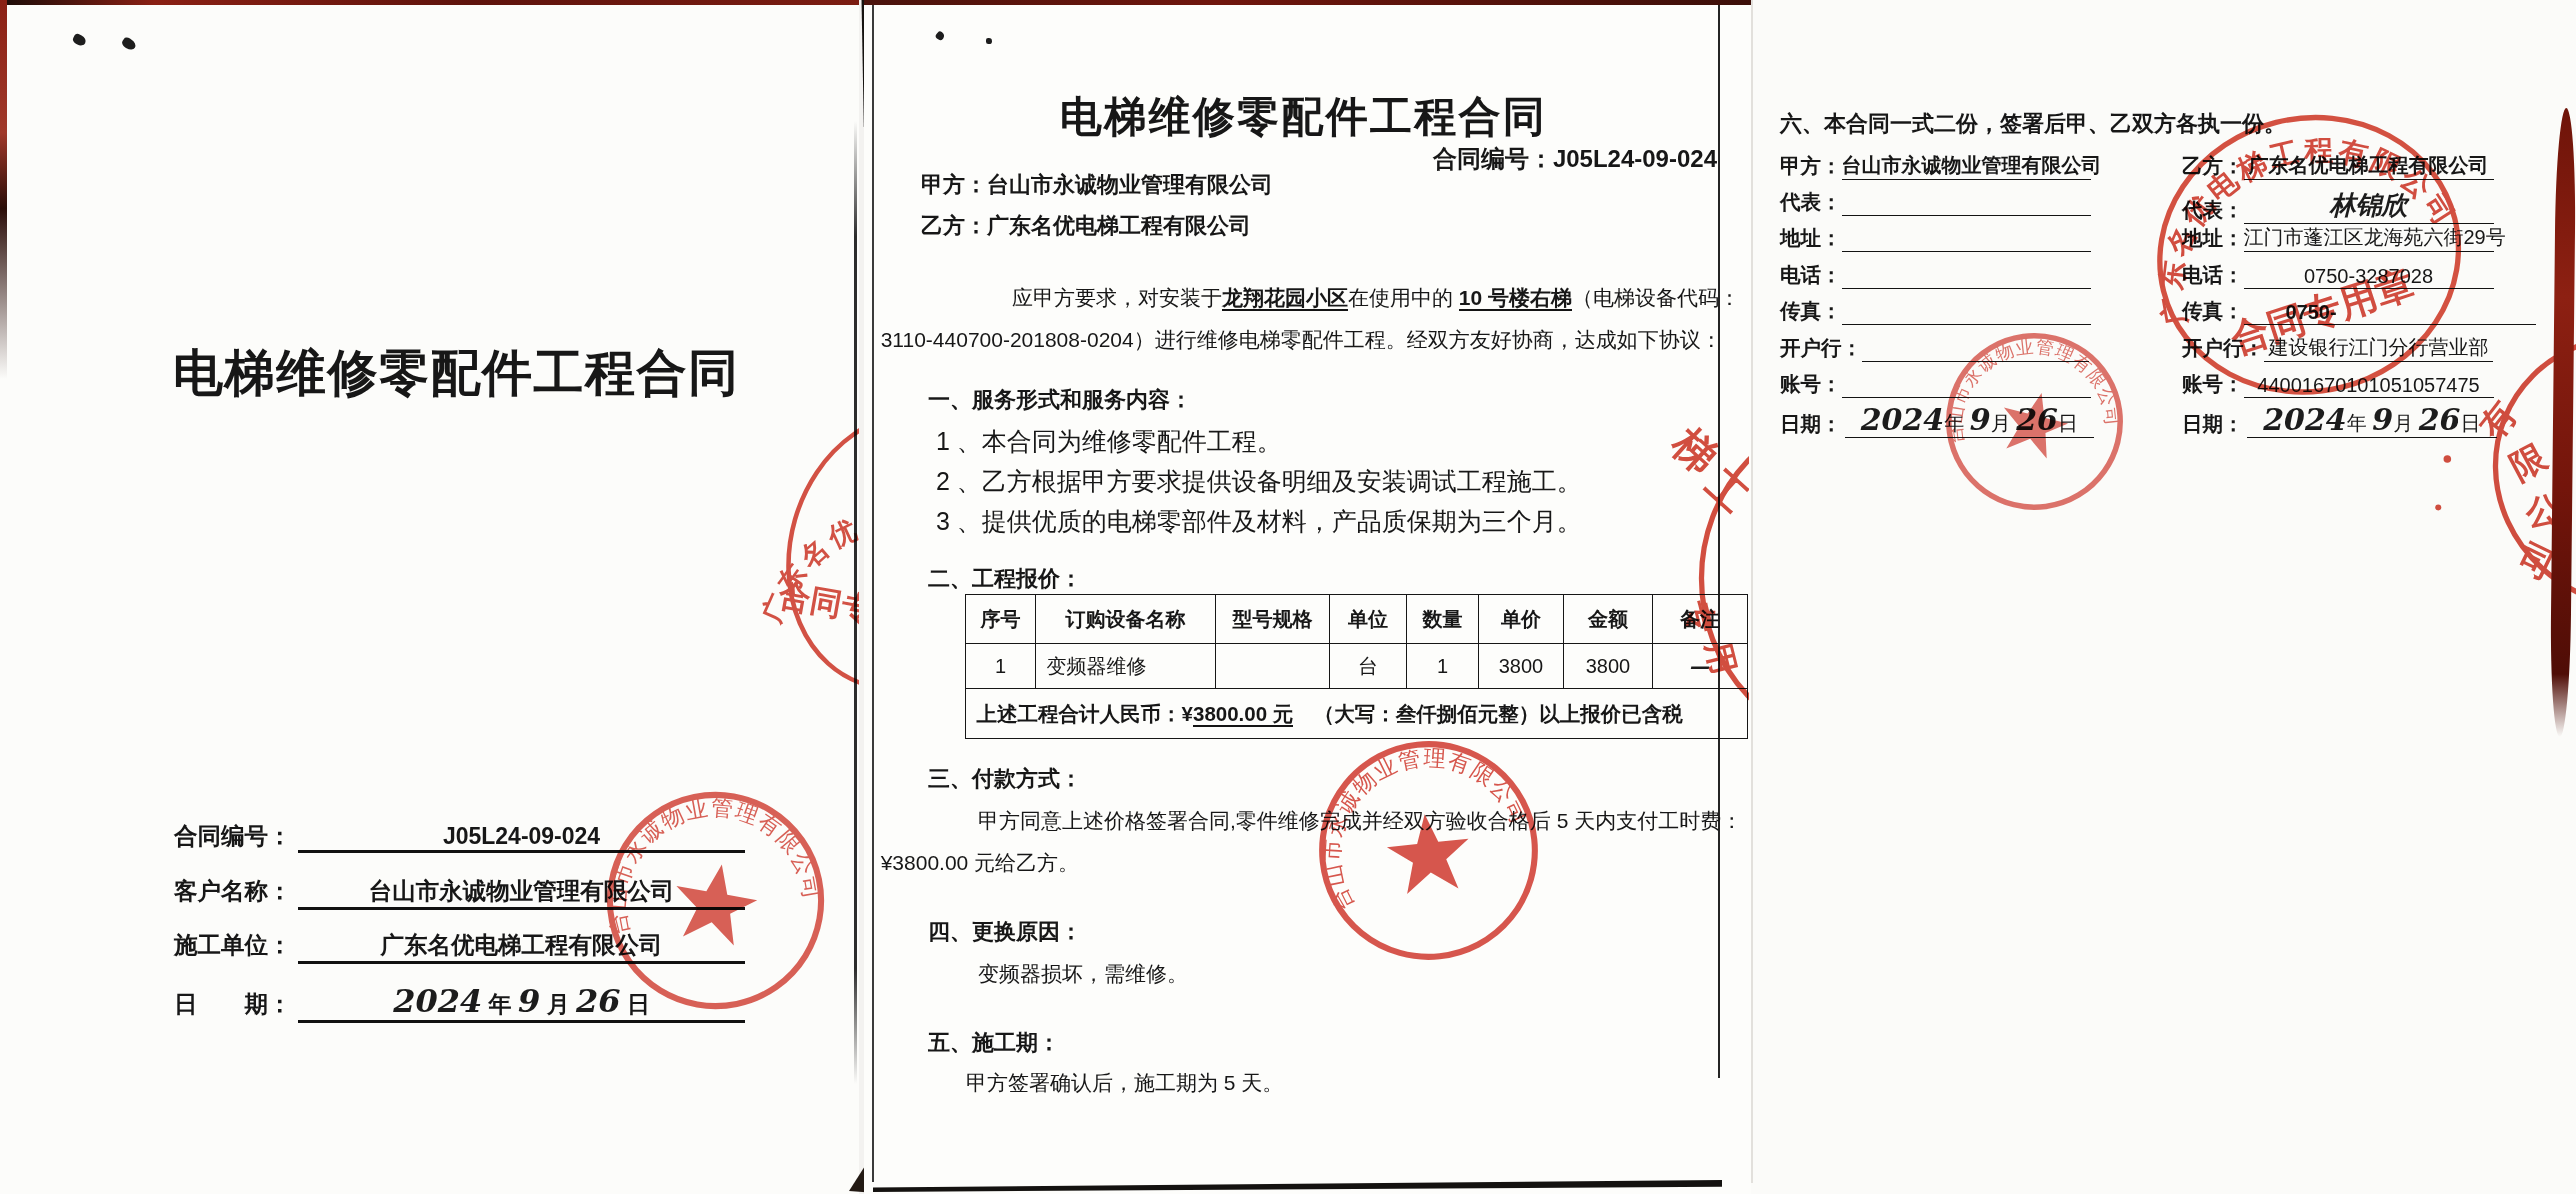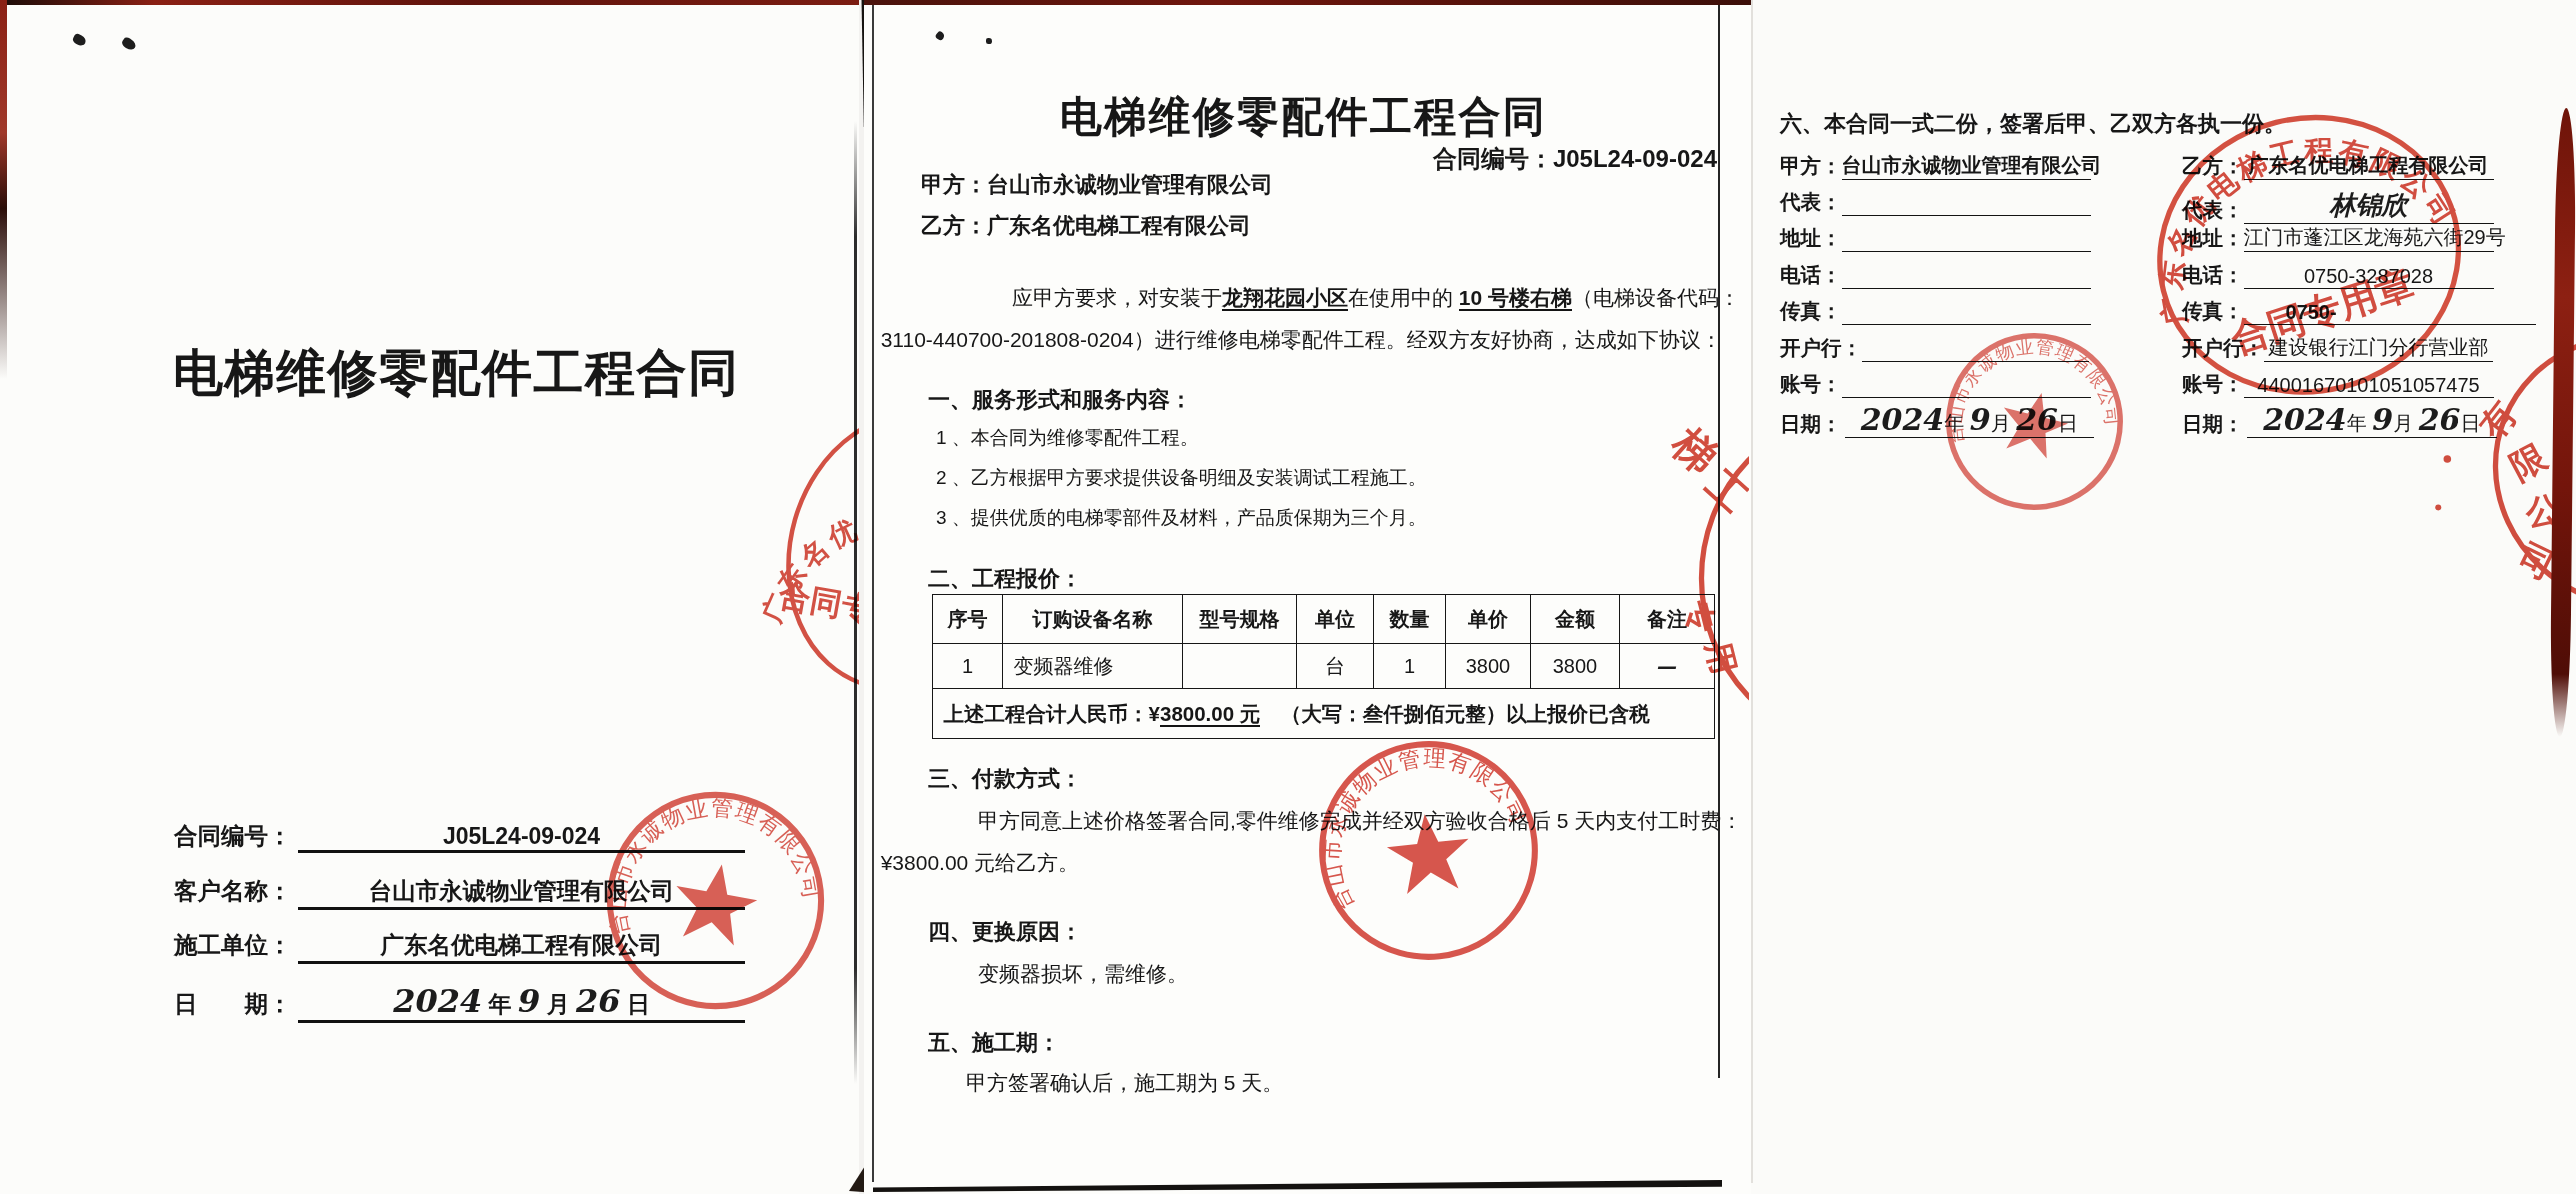--- a/index.html
+++ b/index.html
@@ -10,25 +10,25 @@
   #page2{left:864px;width:887px;background:#fdfdfb;}
   #page3{left:1751px;width:825px;background:#fbfbf9;}
   .abs{position:absolute;white-space:nowrap;}
   .b{font-weight:bold;}
   .hw{font-family:"DejaVu Serif","Liberation Serif",serif;font-style:italic;font-weight:bold;color:#1c1c1c;}
   .u3{border-bottom:2.3px solid #141414;}
   
   .p1row{font-size:23.5px;font-weight:bold;}
   .p1line{display:inline-block;border-bottom:3px solid #111;text-align:center;}
   
-  .t27{font-size:19px;}
+  .t27{font-size:25px;}
   .t28{font-size:21px;}
   .head2{font-size:22px;font-weight:bold;}
   
-  table.quote{border-collapse:collapse;table-layout:fixed;}
+  table.quote{border-collapse:collapse;table-layout:fixed;margin-left:33px;}
   table.quote td,table.quote th{border:1.9px solid #161616;font-size:20px;text-align:center;
      padding:0;overflow:hidden;white-space:nowrap;}
   table.quote th{font-weight:bold;}
   
   .p3lab{font-size:20.5px;font-weight:bold;}
   .p3val{font-size:20px;}
   .line3{display:inline-block;border-bottom:1.9px solid #131313;text-align:center;vertical-align:bottom;}
   
   .stamp{position:absolute;mix-blend-mode:multiply;pointer-events:none;}
   .fleck{position:absolute;background:#1d1d1d;border-radius:40% 60% 55% 45%;}

